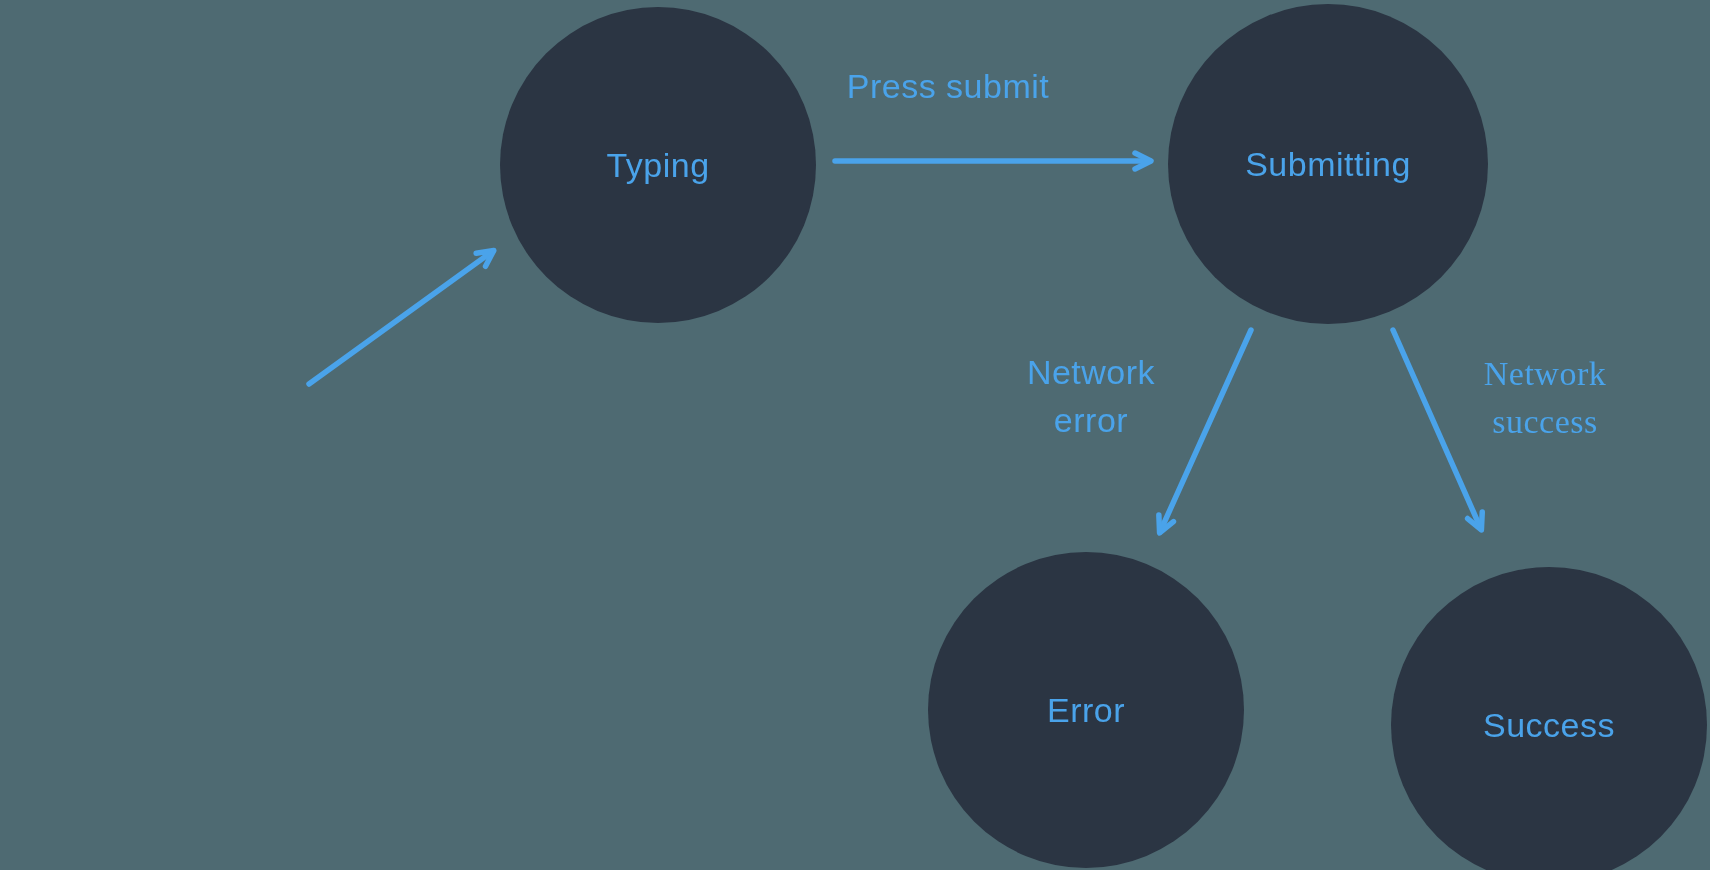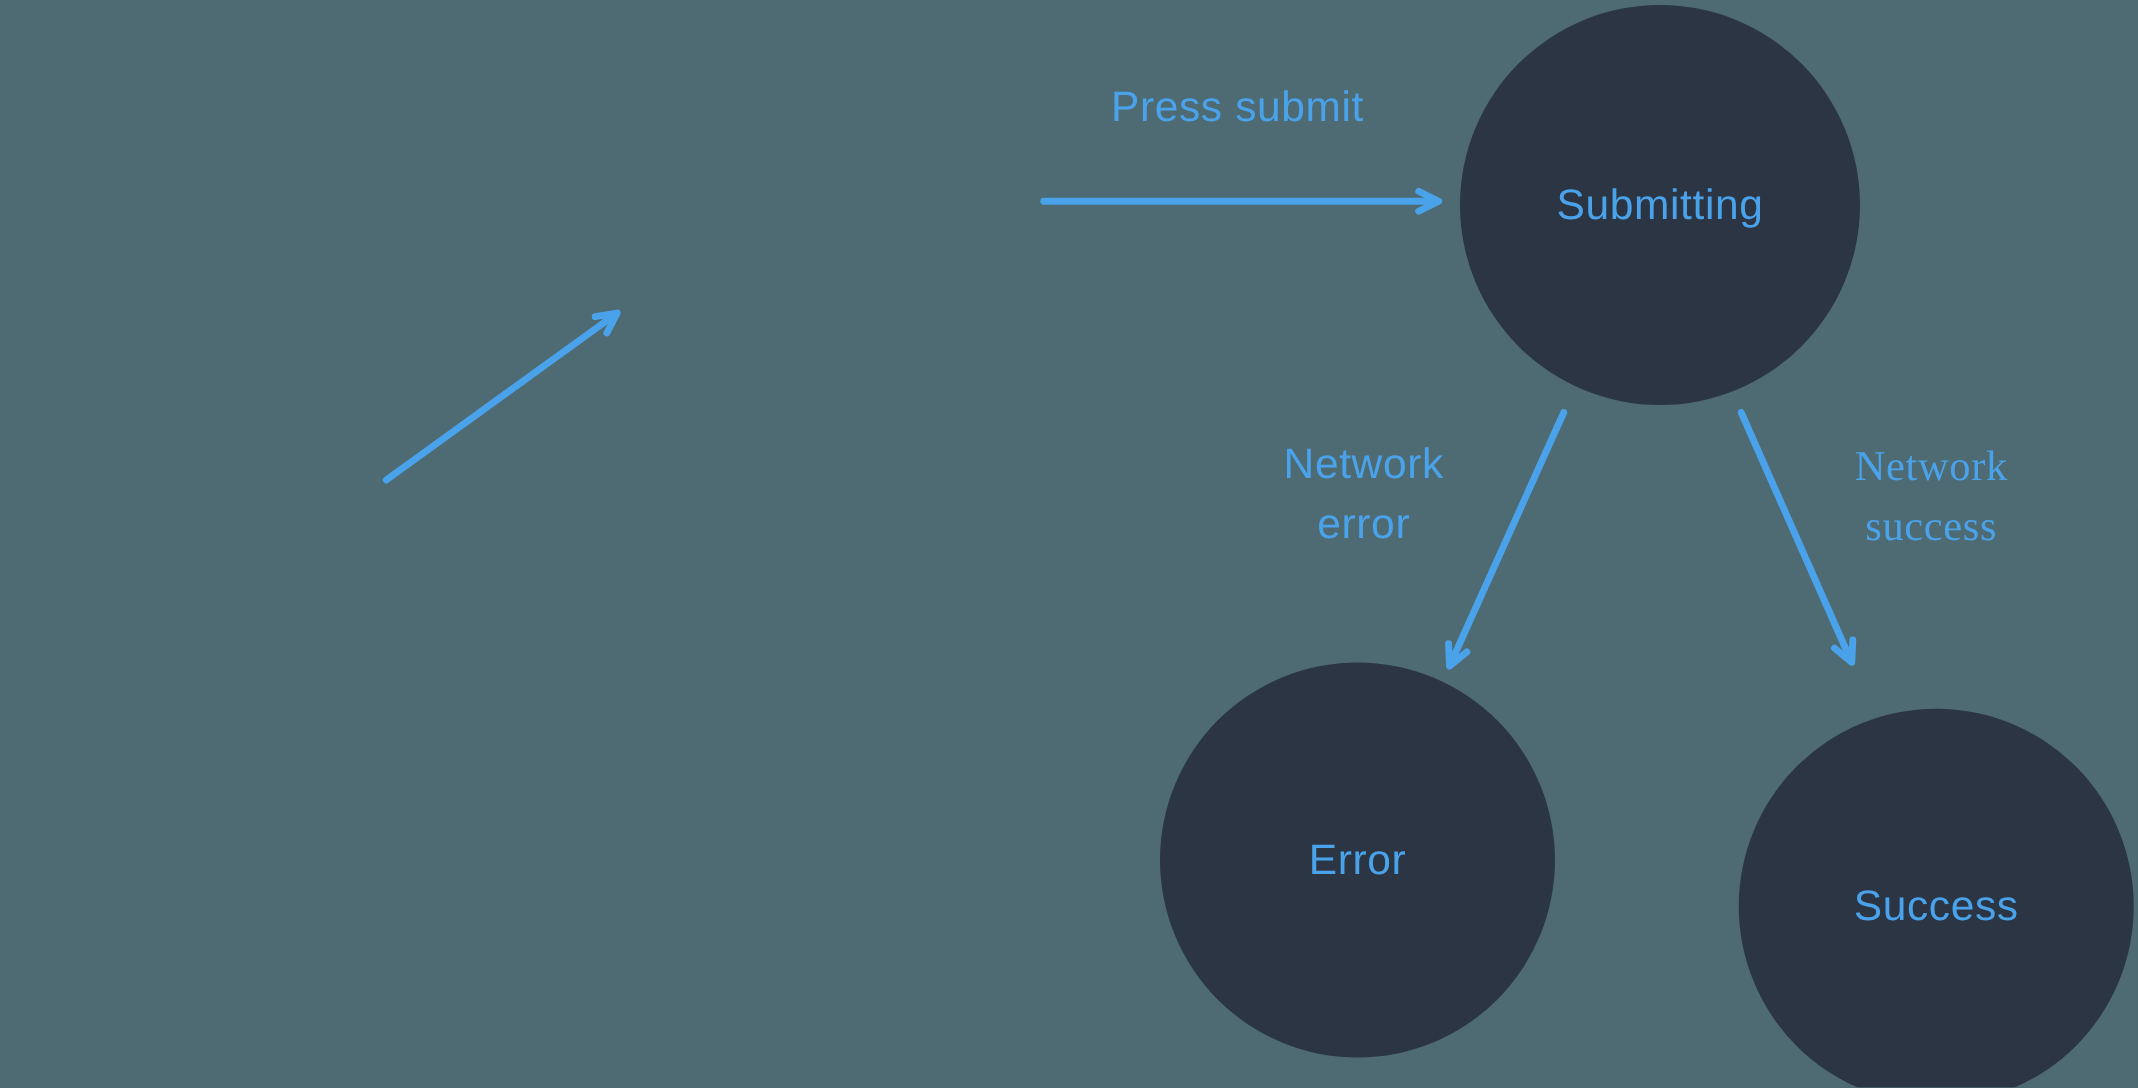--- a/index.html
+++ b/index.html
@@ -50,27 +50,30 @@
       <marker id="arrowhead" markerWidth="30" markerHeight="30" refX="20" refY="12" orient="auto" markerUnits="userSpaceOnUse">
         <path id="arrowhead-path" d="M5,4 L21,12 L5,20" fill="none" stroke-width="5.5" stroke-linecap="round" stroke-linejoin="round" stroke="#4aa3ea"></path>
       </marker>
     </defs>
   <line x1="309" y1="384" x2="493" y2="251" stroke="#4aa3ea" stroke-width="5.5" stroke-linecap="round" marker-end="url(#arrowhead)"></line>
       <line x1="835" y1="161" x2="1150" y2="161" stroke="#4aa3ea" stroke-width="5.5" stroke-linecap="round" marker-end="url(#arrowhead)"></line>
       <line x1="1251" y1="330" x2="1160" y2="532" stroke="#4aa3ea" stroke-width="5.5" stroke-linecap="round" marker-end="url(#arrowhead)"></line>
       <line x1="1393" y1="330" x2="1481" y2="529" stroke="#4aa3ea" stroke-width="5.5" stroke-linecap="round" marker-end="url(#arrowhead)"></line>
     </svg>
 
+  <div class="node" style="left: 500px; top: 7px; height: 316px; width: 316px; background: rgb(43, 53, 67); color: rgb(74, 163, 234);">
+    <span>Typing</span>
+  </div>
   <div class="node" style="left: 1168px; top: 4px; height: 320px; width: 320px; background: rgb(43, 53, 67); color: rgb(74, 163, 234);">
     <span>Submitting</span>
   </div>
-  <div class="node" style="left: 928px; top: 530px; height: 316px; width: 316px; background: rgb(43, 53, 67); color: rgb(74, 163, 234);">
+  <div class="node" style="left: 928px; top: 552px; height: 316px; width: 316px; background: rgb(43, 53, 67); color: rgb(74, 163, 234);">
     <span>Error</span>
   </div>
   <div class="node" style="left: 1391px; top: 567px; height: 316px; width: 316px; background: rgb(43, 53, 67); color: rgb(74, 163, 234);">
     <span>Success</span>
   </div>
 
-  <div class="edge-label" style="left: 990px; top: 86px; color: rgb(74, 163, 234);">Press submit</div>
+  <div class="edge-label" style="left: 948px; top: 86px; color: rgb(74, 163, 234);">Press submit</div>
   <div class="edge-label" style="left: 1091px; top: 396px; width: 175px; color: rgb(74, 163, 234);">Network error</div>
   <div class="edge-label" style="left: 1545px; top: 398px; width: 175px; color: rgb(74, 163, 234); font-family: Liberation Serif, serif;">Network success</div>
 
 </div>
 
 </body></html>

